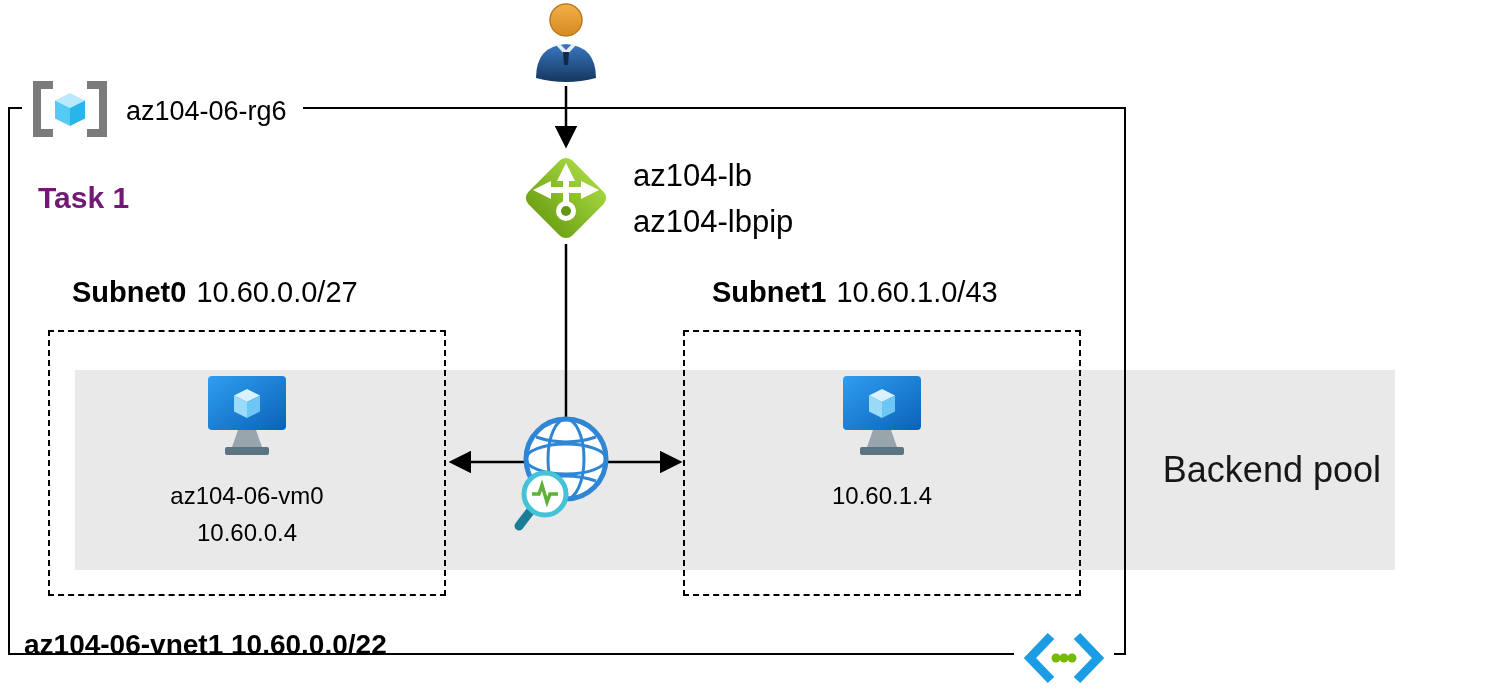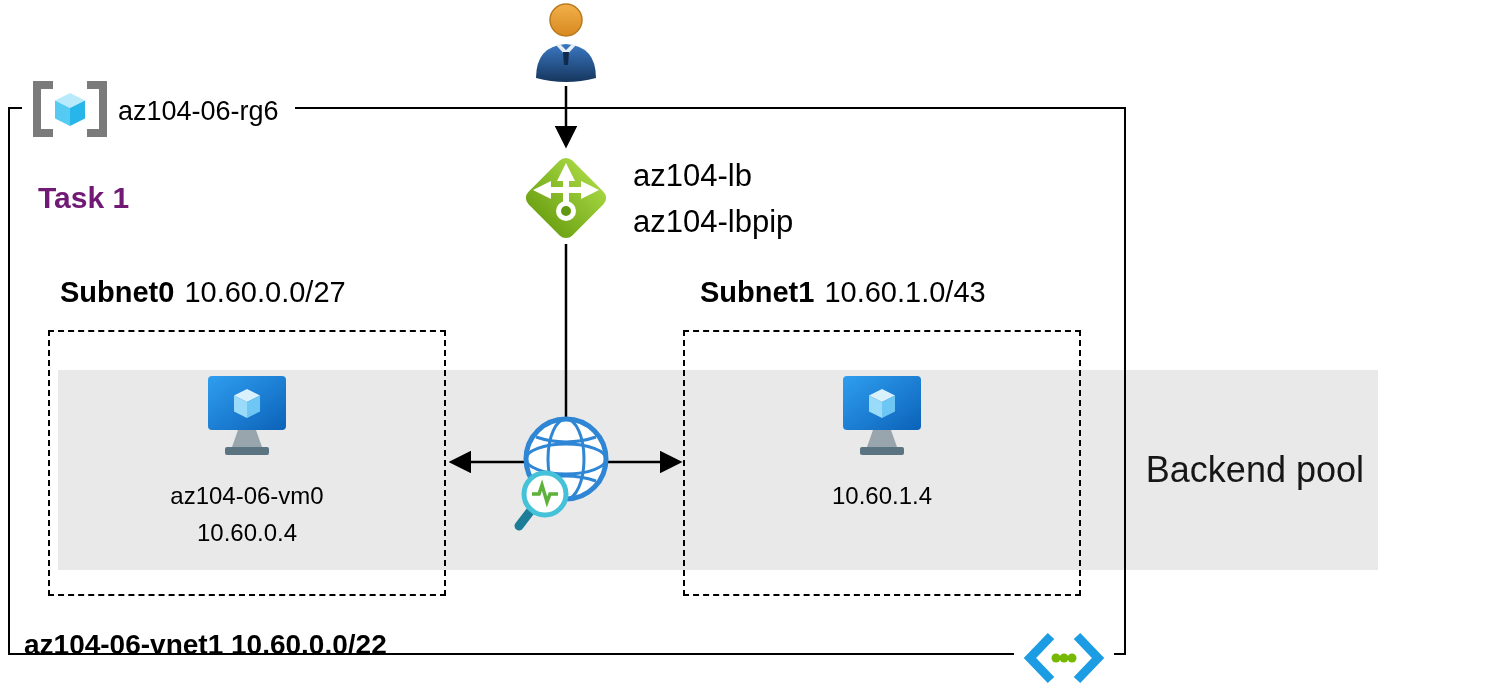--- a/index.html
+++ b/index.html
@@ -1,45 +1,45 @@
 <!DOCTYPE html>
 <html><head>
 <meta charset="utf-8">
 <style>
   * { margin:0; padding:0; box-sizing:border-box; }
   html,body { background:#fff; }
   body { font-family:"Liberation Sans", sans-serif; color:#000; }
   .canvas { position:relative; width:1503px; height:699px; background:#fff; overflow:hidden; }
   .abs { position:absolute; }
 
-  .band { left:58px; top:370px; width:1320px; height:200px; background:#e9e9e9; z-index:1;
+  .band { left:75px; top:370px; width:1320px; height:200px; background:#e9e9e9; z-index:1;
           display:flex; align-items:center; justify-content:flex-end; padding-right:14px; }
   .band-label { font-size:36px; color:#171717; }
 
   .rg-box { left:8px; top:107px; width:1118px; height:548px; border:2px solid #000; z-index:2; background:transparent; }
   .subnet-box { width:398px; height:266px; border:2px dashed #000; top:330px; z-index:2; }
   .subnet0-box { left:48px; }
   .subnet1-box { left:683px; }
 
   .connectors { left:0; top:0; width:1503px; height:699px; z-index:3; pointer-events:none; }
 
-  .rg-header { left:22px; top:80px; z-index:4; display:flex; align-items:center; gap:6px;
+  .rg-header { left:22px; top:80px; z-index:4; display:flex; align-items:center; gap:14px;
                background:#fff; padding:0 16px 0 6px; }
   .rg-label { font-size:27px; white-space:nowrap; }
 
   .task-label { left:38px; top:181px; font-size:30px; font-weight:bold; color:#701a75; z-index:4;text-align:center; }
 
   .user-icon { left:532px; top:2px; z-index:4; line-height:0; }
   .lb-icon { left:518px; top:150px; z-index:4; line-height:0; }
   .lb-labels { left:633px; top:153px; z-index:4; font-size:31px; line-height:46px; white-space:nowrap; }
 
   .subnet-label { top:276px; font-size:29px; z-index:4; white-space:nowrap; }
   .subnet0-label { left:60px; }
   .subnet1-label { left:700px; }
-  .subnet-name { font-weight:bold; margin-right:10px; }
+  .subnet-name { font-weight:bold; margin-right:10px;margin-left:12px; }
 
   .vm-icon { top:374px; z-index:4; line-height:0; }
   .vm0-icon { left:206px; }
   .vm1-icon { left:841px; }
   .vm-labels { top:477px; width:398px; text-align:center; font-size:24px; line-height:37px; z-index:4; }
   .vm0-labels { left:48px; }
   .vm1-labels { left:683px; }
 
   .globe-icon { left:512px; top:413px; z-index:5; line-height:0; }
 

